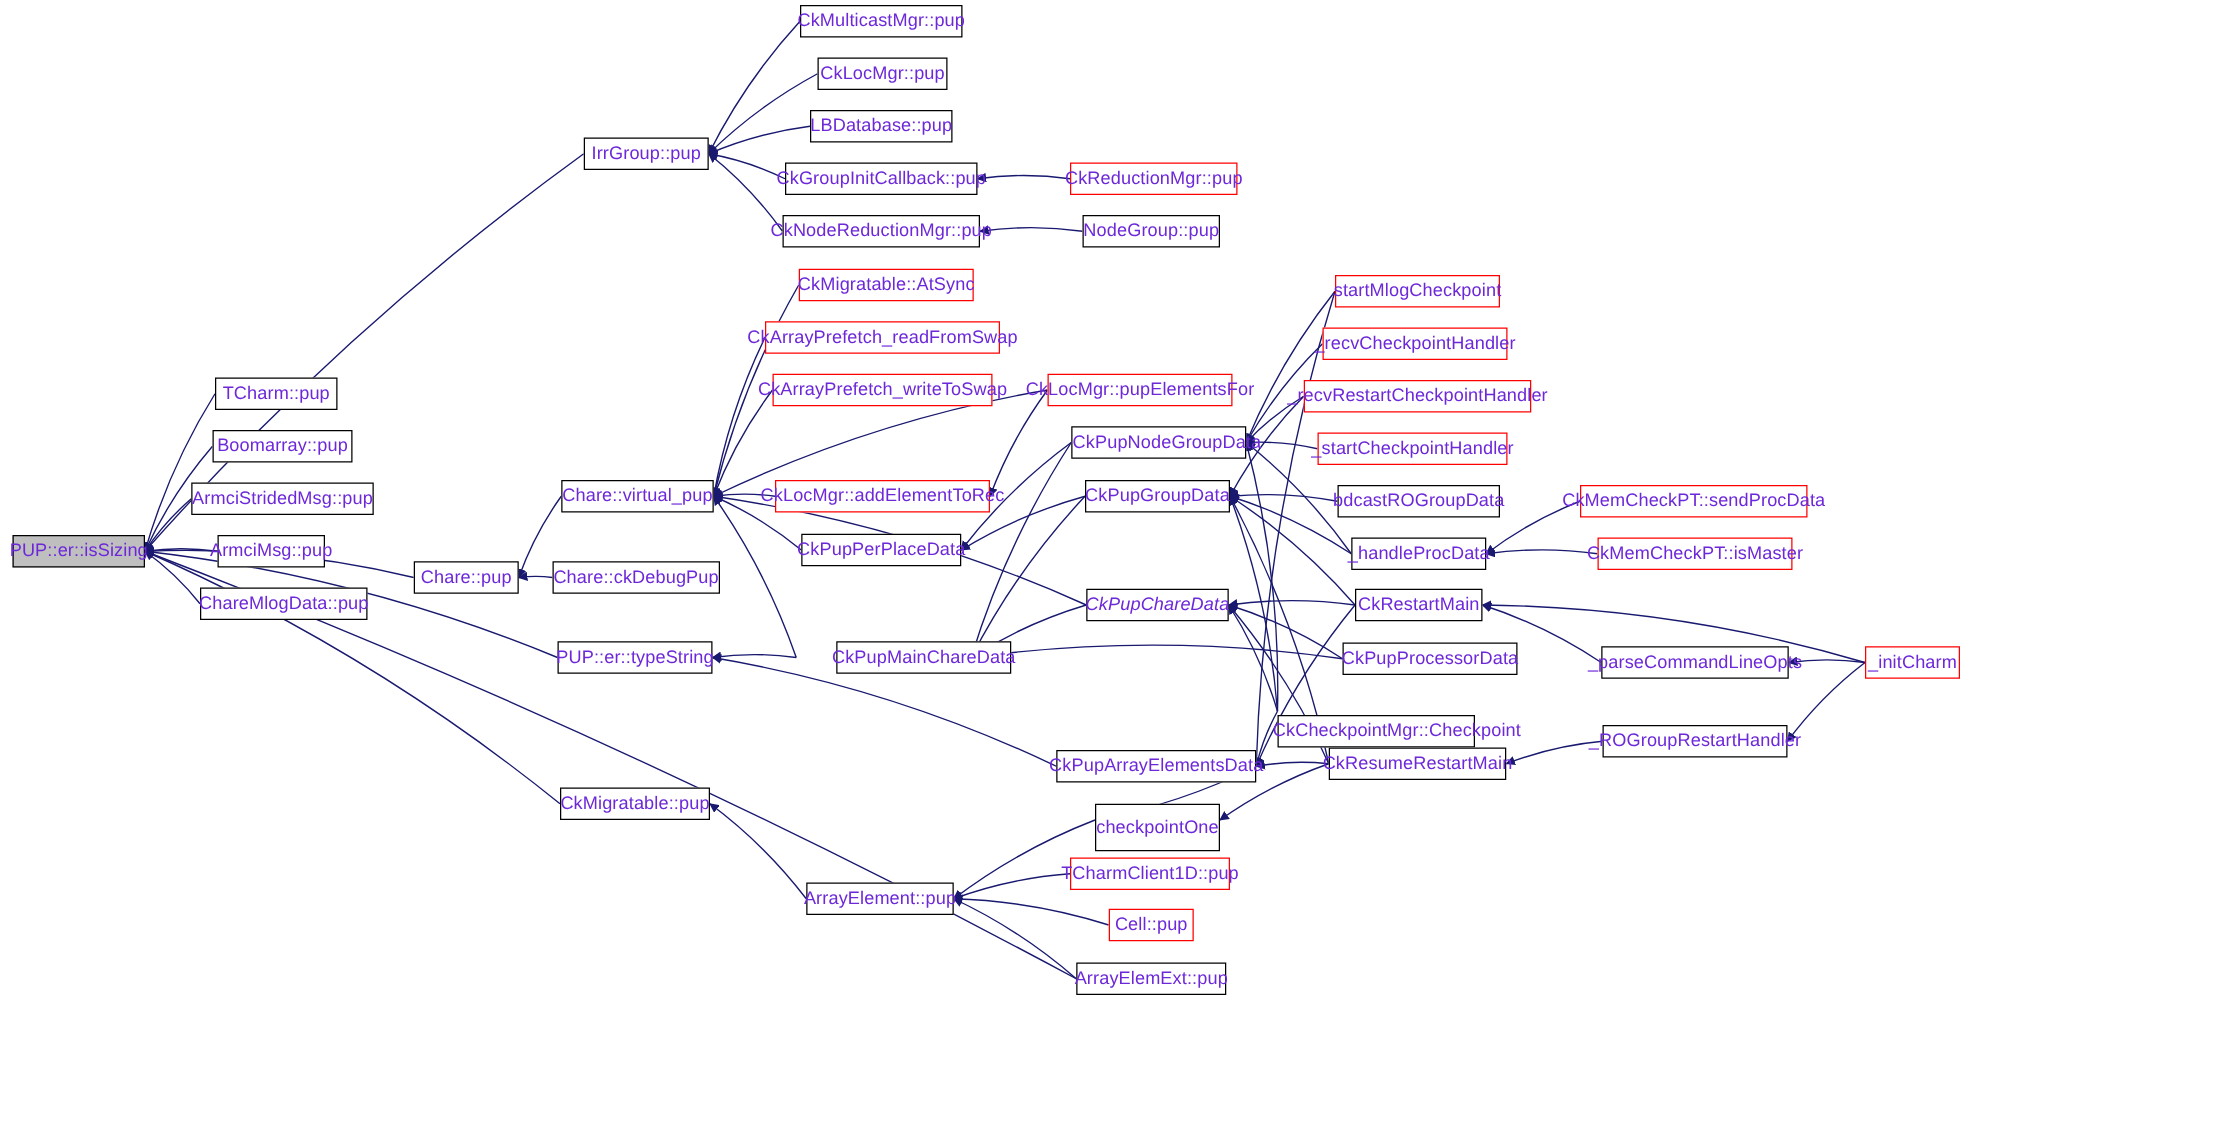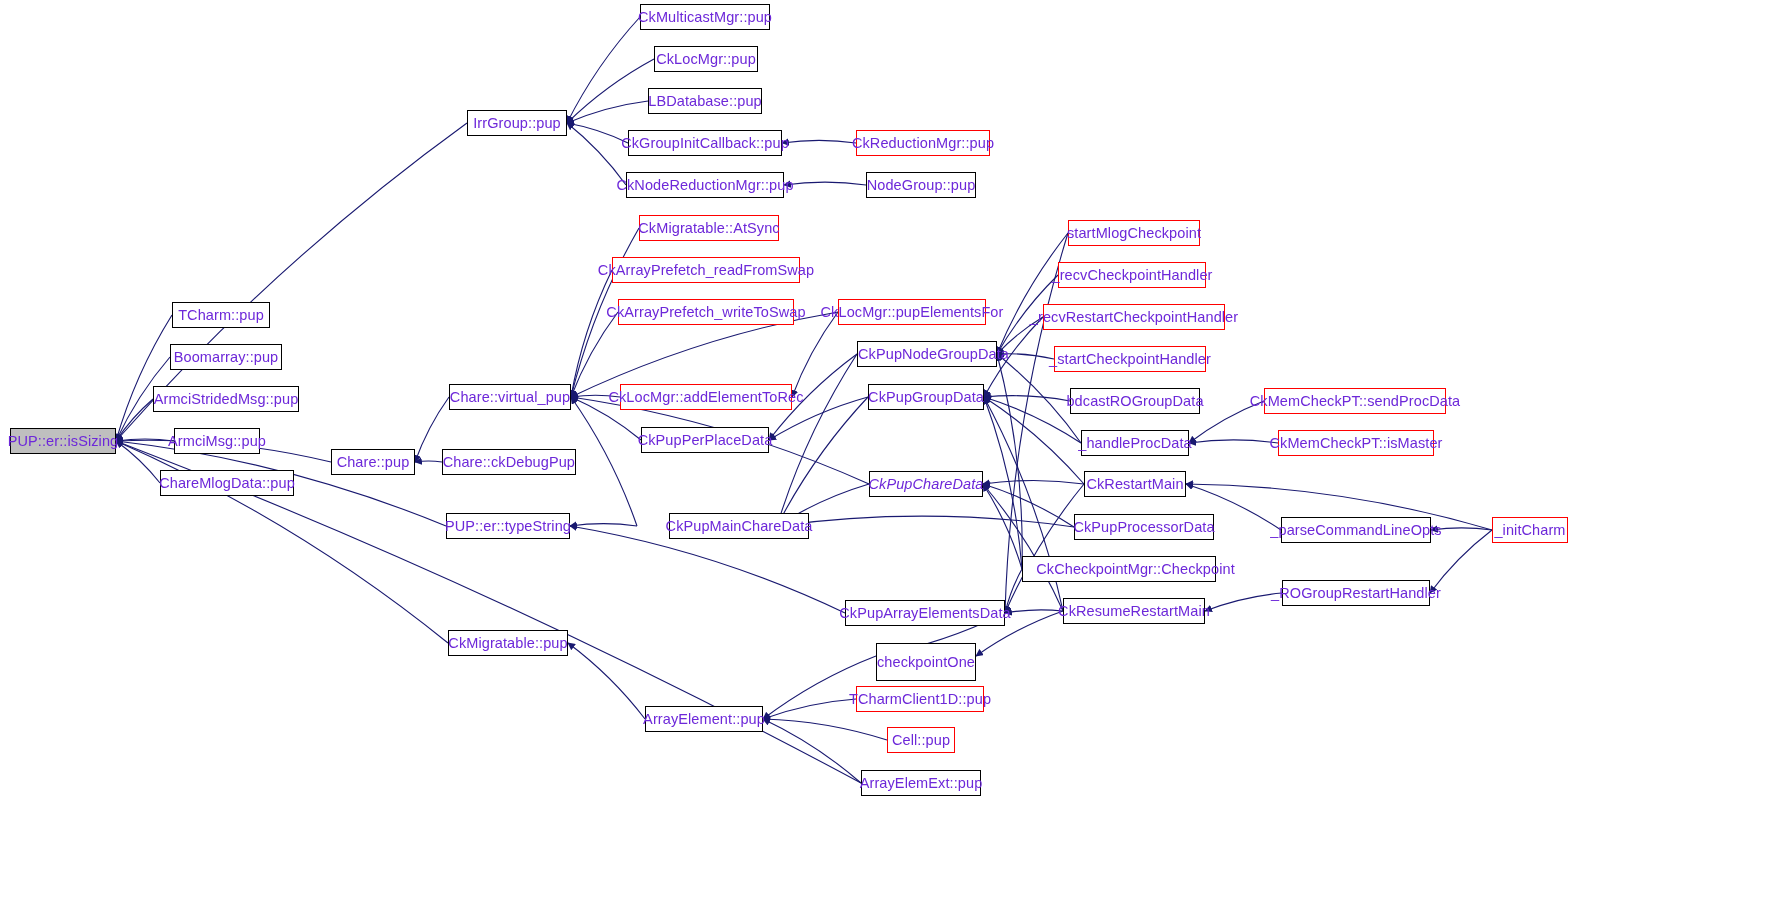--- a/index.html
+++ b/index.html
@@ -256,21 +256,21 @@
       </div>
       <div class="gnode" style="left: 1081px; top: 430px; width: 108px; height: 26px;">
         <span class="lbl">_handleProcData</span>
       </div>
       <div class="gnode" style="left: 1084px; top: 471px; width: 102px; height: 26px;">
         <span class="lbl">CkRestartMain</span>
       </div>
       <div class="gnode" style="left: 1074px; top: 514px; width: 140px; height: 26px;">
         <span class="lbl">CkPupProcessorData</span>
       </div>
-      <div class="gnode" style="left: 1022px; top: 556px; width: 194px; height: 26px; padding-left: 33px;">
+      <div class="gnode" style="left: 1022px; top: 572px; width: 158px; height: 26px; padding-left: 33px;">
         <span class="lbl">CkCheckpointMgr::Checkpoint</span>
       </div>
       <div class="gnode" style="left: 1063px; top: 598px; width: 142px; height: 26px;">
         <span class="lbl">CkResumeRestartMain</span>
       </div>
       <div class="gnode red" style="left: 1264px; top: 388px; width: 182px; height: 26px;">
         <span class="lbl">CkMemCheckPT::sendProcData</span>
       </div>
       <div class="gnode red" style="left: 1278px; top: 430px; width: 156px; height: 26px;">
         <span class="lbl">CkMemCheckPT::isMaster</span>

